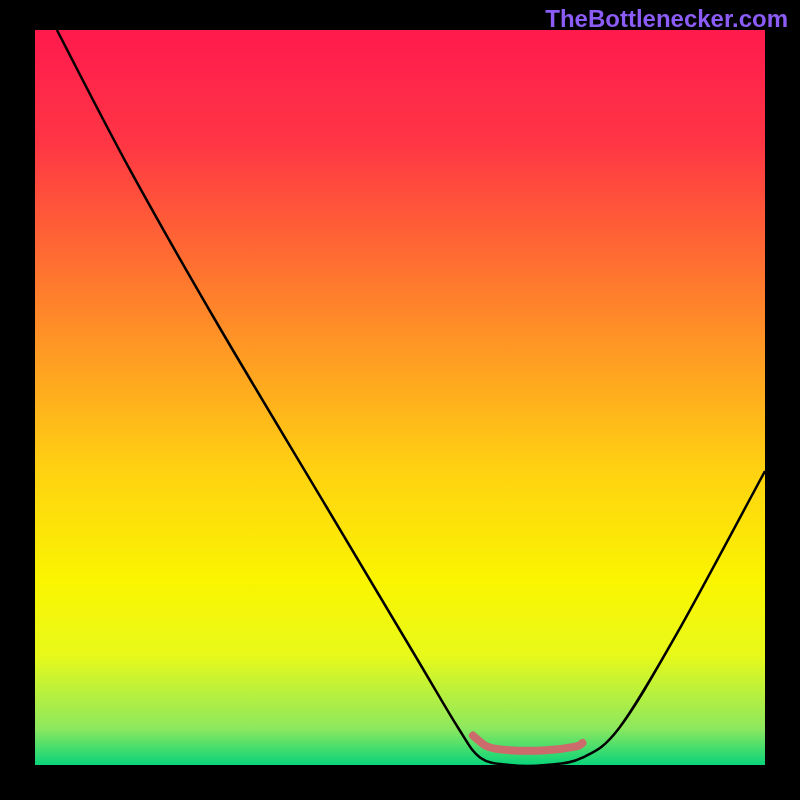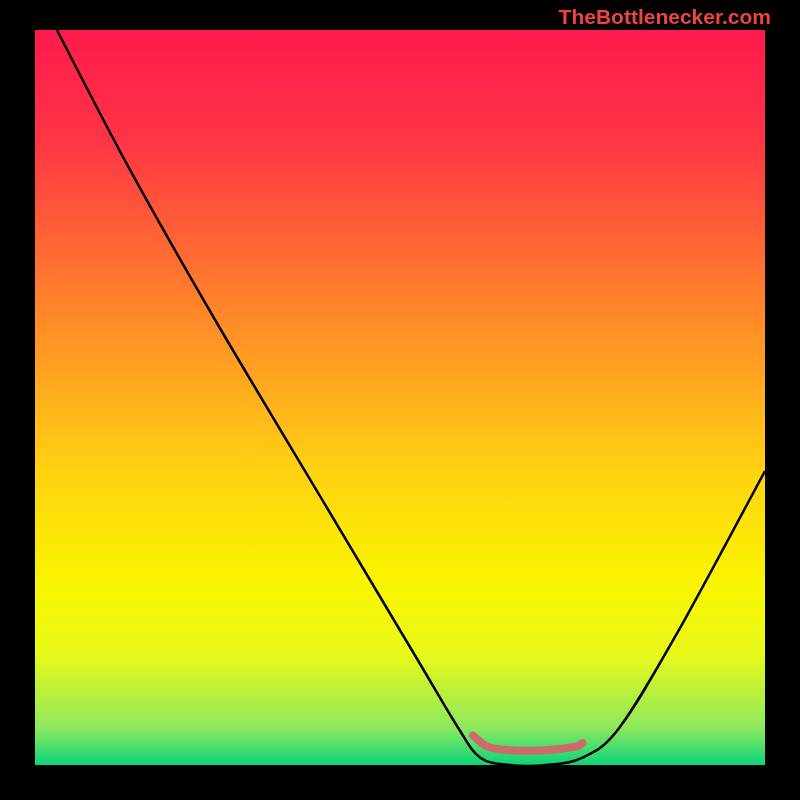--- a/index.html
+++ b/index.html
@@ -13,23 +13,23 @@
 }
 .container {
   position: relative;
   width: 800px;
   height: 800px;
   background: #000;
 }
 .watermark {
   position: absolute;
   top: 5px;
-  right: 29px;
-  color: #ef4444;
-  font-size: 21px;
+  right: 12px;
+  color: #8b5cf6;
+  font-size: 24px;
   font-weight: bold;
   z-index: 10;
 }
 .plot-area {
   position: absolute;
   left: 35px;
   top: 30px;
   width: 730px;
   height: 735px;
 }

